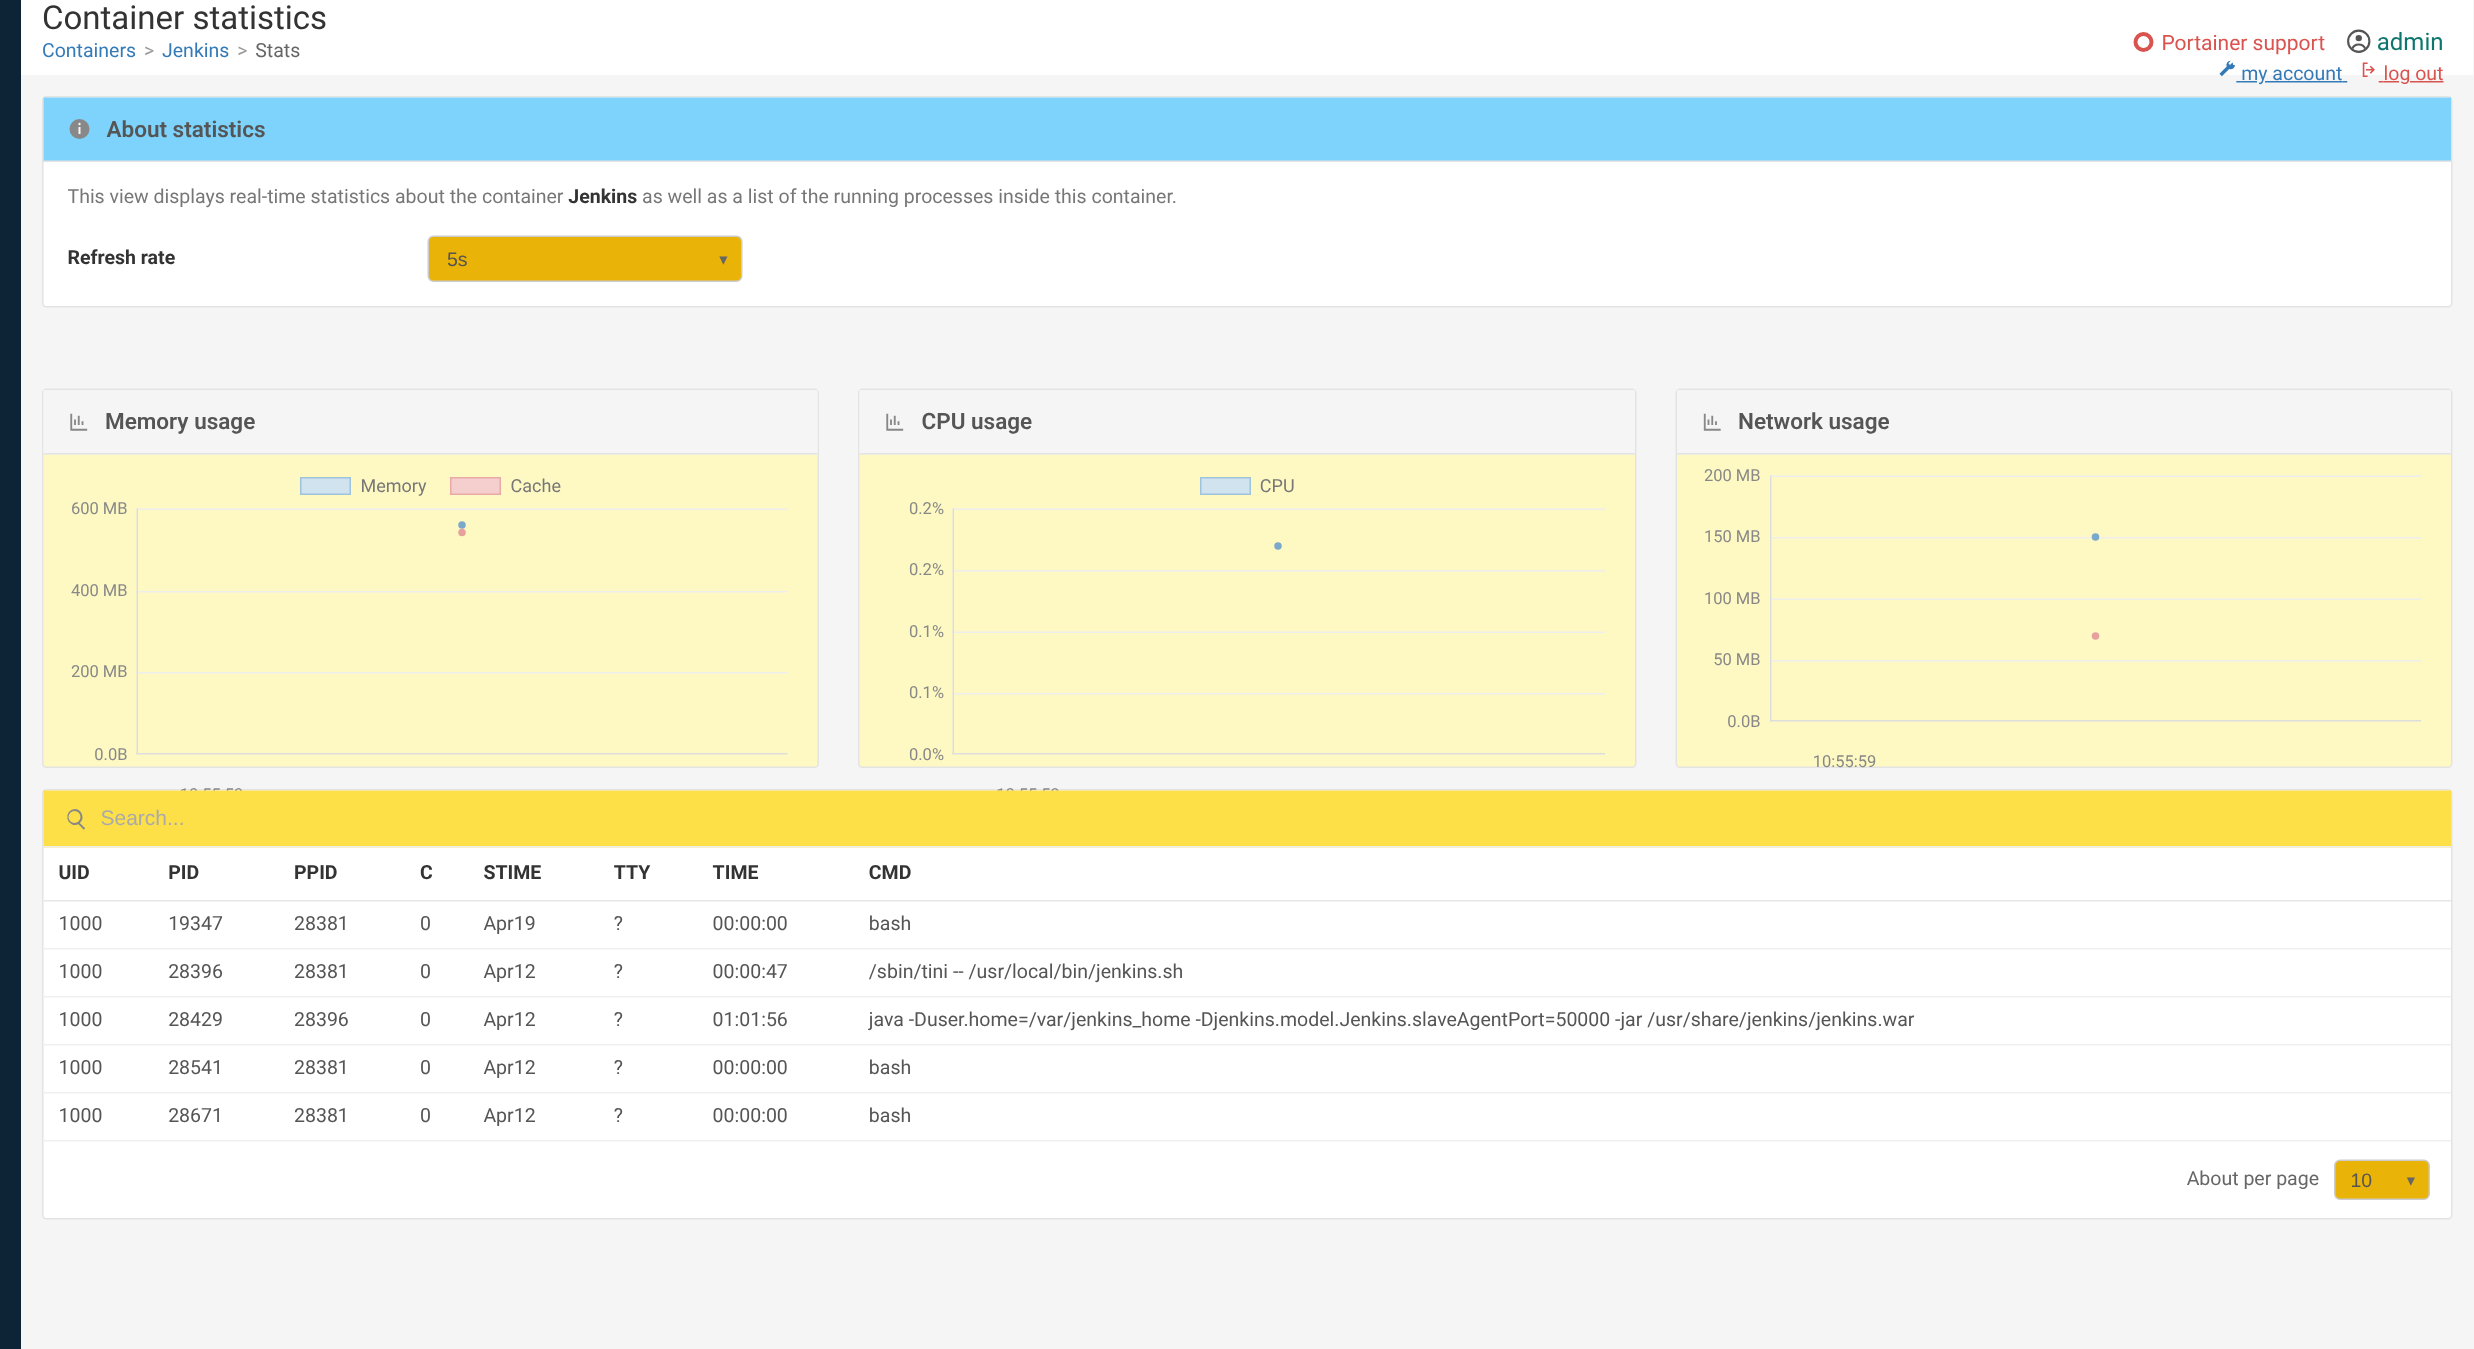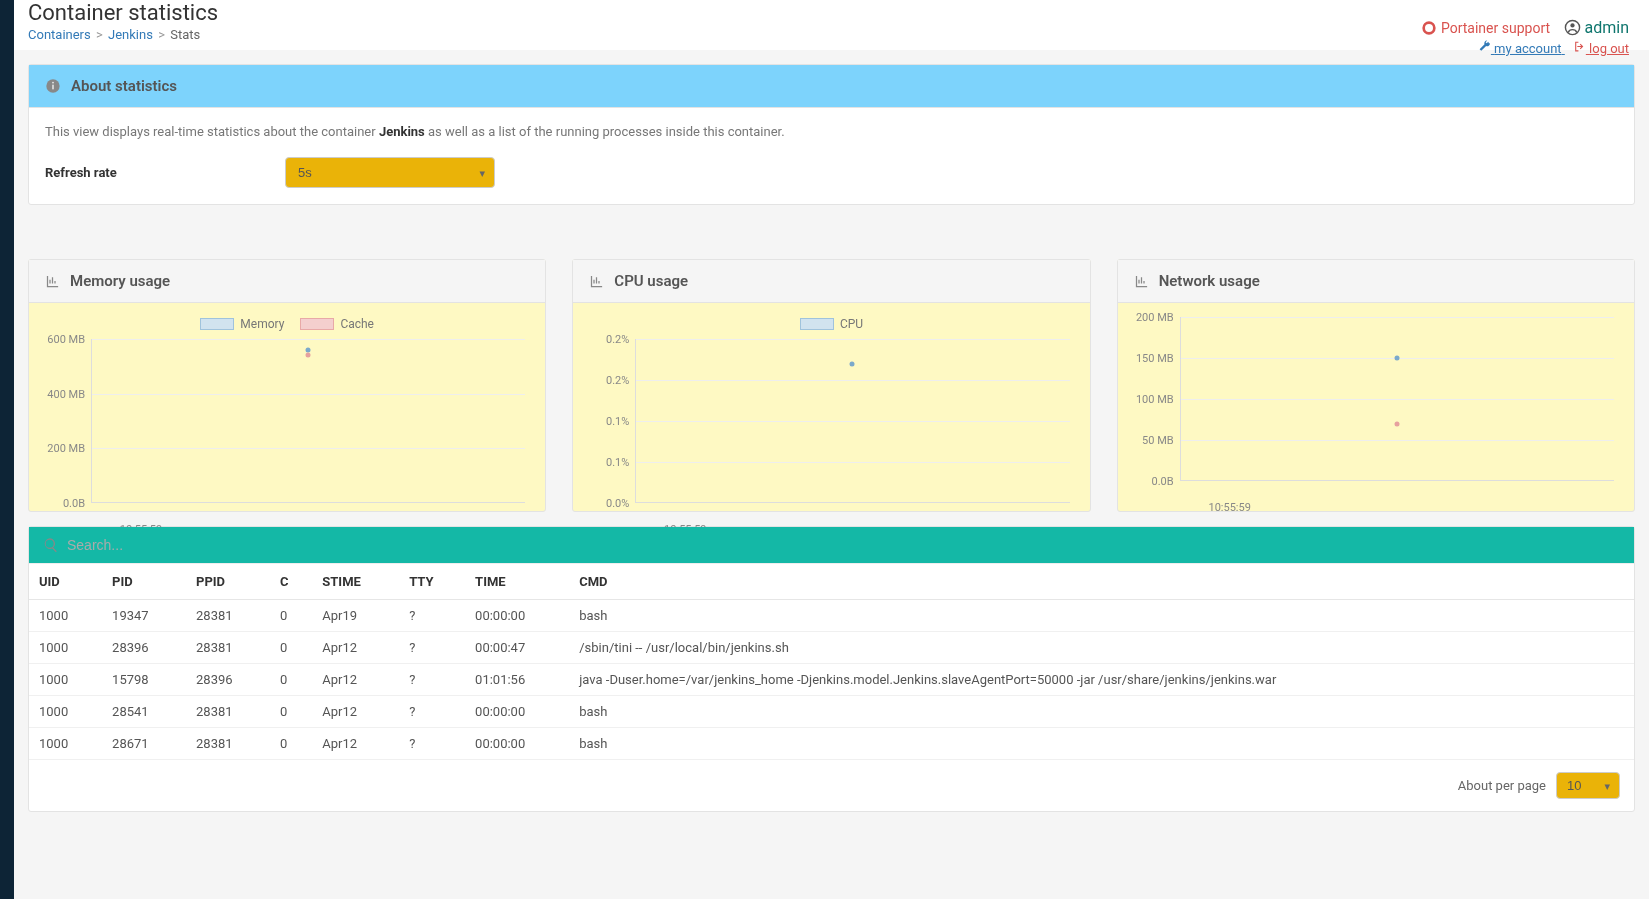--- a/index.html
+++ b/index.html
@@ -47,21 +47,21 @@
 .axis-line-x { position: absolute; left: 0; right: 0; bottom: 0; border-bottom: 1px solid #ddd; }
 .point { position: absolute; width: 5px; height: 5px; border-radius: 50%; transform: translate(-50%, -50%); }
 .point.blue { background: #7ba9cb; }
 .point.red { background: #e6a19f; }
 .xaxis { position: absolute; left: 50px; right: 8px; bottom: -20px; font-size: 11px; color: #888; }
 .xtick { position: absolute; transform: translateX(-50%); }
 .chart-xlabel-row { height: 22px; }
 .proc-table { width: 100%; border-collapse: collapse; font-size: 13px; }
 .proc-table th { text-align: left; padding: 10px 10px; font-weight: 700; color: #333; border-bottom: 1px solid #e6e6e6; }
 .proc-table td { padding: 8px 10px; border-bottom: 1px solid #f0f0f0; color: #555; }
-.search-row { position: relative; padding: 10px 12px; border-bottom: 1px solid #eee; background: #14b8a6; }
+.search-row { position: relative; padding: 10px 12px; border-bottom: 1px solid #eee; background: #fde047; }
 .search-icon { position: absolute; left: 14px; top: 50%; transform: translateY(-50%); color: #999; }
 .search-input { border: none; background: transparent; outline: none; width: 100%; padding-left: 26px; font-size: 14px; color: #333; }
 .search-input::placeholder { color: #aaa; }
 .pagerow { display: flex; justify-content: flex-end; align-items: center; gap: 10px; padding: 12px 14px; }
 .pagerow .lbl { font-size: 13px; color: #666; }
 .small-select select { min-width: 64px; padding: 5px 28px 5px 10px; }
 .icon-svg { width: 16px; height: 16px; fill: #888; flex-shrink: 0; }
 .icon-chart { width: 15px; height: 15px; fill: #888; }
 .icon-wrench { width: 13px; height: 13px; fill: #337ab7; }
 .icon-logout { width: 13px; height: 13px; fill: #d9534f; }
@@ -296,21 +296,21 @@
             <td>28396</td>
             <td>28381</td>
             <td>0</td>
             <td>Apr12</td>
             <td>?</td>
             <td>00:00:47</td>
             <td>/sbin/tini -- /usr/local/bin/jenkins.sh</td>
           </tr>
           <tr>
             <td>1000</td>
-            <td>15798</td>
+            <td>28429</td>
             <td>28396</td>
             <td>0</td>
             <td>Apr12</td>
             <td>?</td>
             <td>01:01:56</td>
             <td>java -Duser.home=/var/jenkins_home -Djenkins.model.Jenkins.slaveAgentPort=50000 -jar /usr/share/jenkins/jenkins.war</td>
           </tr>
           <tr>
             <td>1000</td>
             <td>28541</td>

